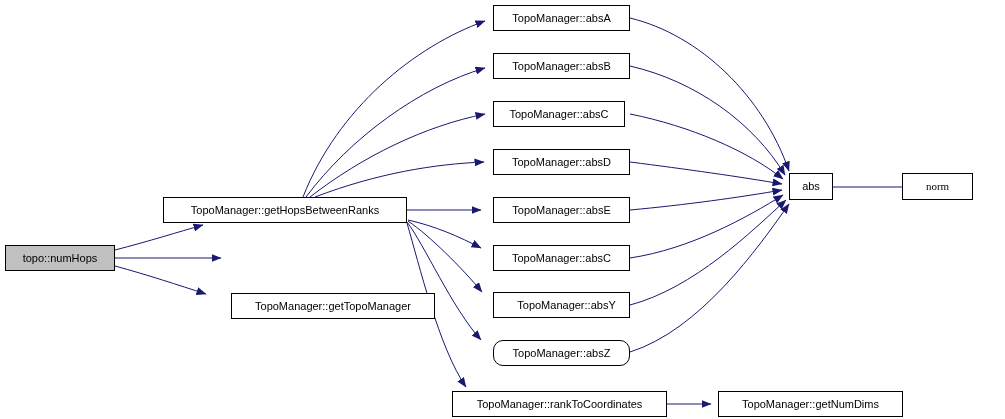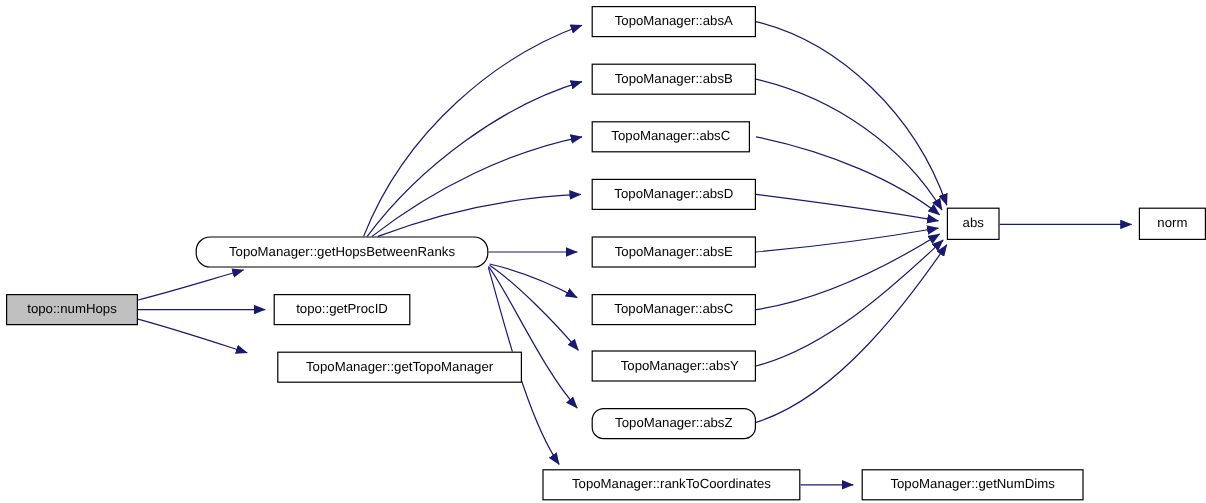--- a/index.html
+++ b/index.html
@@ -62,23 +62,22 @@
     <path d="M630,258 C690,249 746,218 783,195" marker-end="url(#arrow)"></path>
     <path d="M630,305 C694,288 751,232 786,200" marker-end="url(#arrow)"></path>
     <path d="M630,352 C700,330 758,248 789,204" marker-end="url(#arrow)"></path>
 
     <path d="M833,187 L943,187" marker-end="url(#arrow)"></path>
     <path d="M667,404 L711,404" marker-end="url(#arrow)"></path>
   </svg>
 
   <div class="node highlight" style="left:5px;   top:245px; width:110px; height:26px;">topo::numHops</div>
 
-  <div class="node" style="left:163px; top:197px; width:244px; height:26px;border-radius:12px;">TopoManager::getHopsBetweenRanks</div>
+  <div class="node" style="left:163px; top:197px; width:244px; height:26px;">TopoManager::getHopsBetweenRanks</div>
 
-  <div class="node" style="left:228px; top:245px; width:114px; height:26px;">topo::getProcID</div>
 
   <div class="node" style="left:183px; top:293px; width:204px; height:26px;margin-left:48px;">TopoManager::getTopoManager</div>
 
   <div class="node" style="left:493px; top:5px;   width:137px; height:26px;">TopoManager::absA</div>
 
   <div class="node" style="left:493px; top:53px;  width:137px; height:26px;">TopoManager::absB</div>
 
   <div class="node" style="left:493px; top:101px; width:132px; height:26px;">TopoManager::absC</div>
 
   <div class="node" style="left:493px; top:149px; width:137px; height:26px;">TopoManager::absD</div>
@@ -86,19 +85,19 @@
   <div class="node" style="left:493px; top:197px; width:137px; height:26px;">TopoManager::absE</div>
 
   <div class="node" style="left:493px; top:245px; width:137px; height:26px;">TopoManager::absC</div>
 
   <div class="node" style="left:493px; top:292px; width:137px; height:26px;padding-left:10px;">TopoManager::absY</div>
 
   <div class="node" style="left:493px; top:340px; width:137px; height:26px;border-radius:10px;">TopoManager::absZ</div>
 
   <div class="node" style="left:789px; top:173px; width:44px; height:27px;">abs</div>
 
-  <div class="node" style="left:949px; top:173px; width:56px; height:27px;">norm</div>
+  <div class="node" style="left:902px; top:173px; width:71px; height:27px;font-family:Liberation Serif, serif;">norm</div>
 
   <div class="node" style="left:452px; top:391px; width:215px; height:26px;">TopoManager::rankToCoordinates</div>
 
   <div class="node" style="left:718px; top:391px; width:185px; height:26px;">TopoManager::getNumDims</div>
 
 </div>
 
 </body></html>

